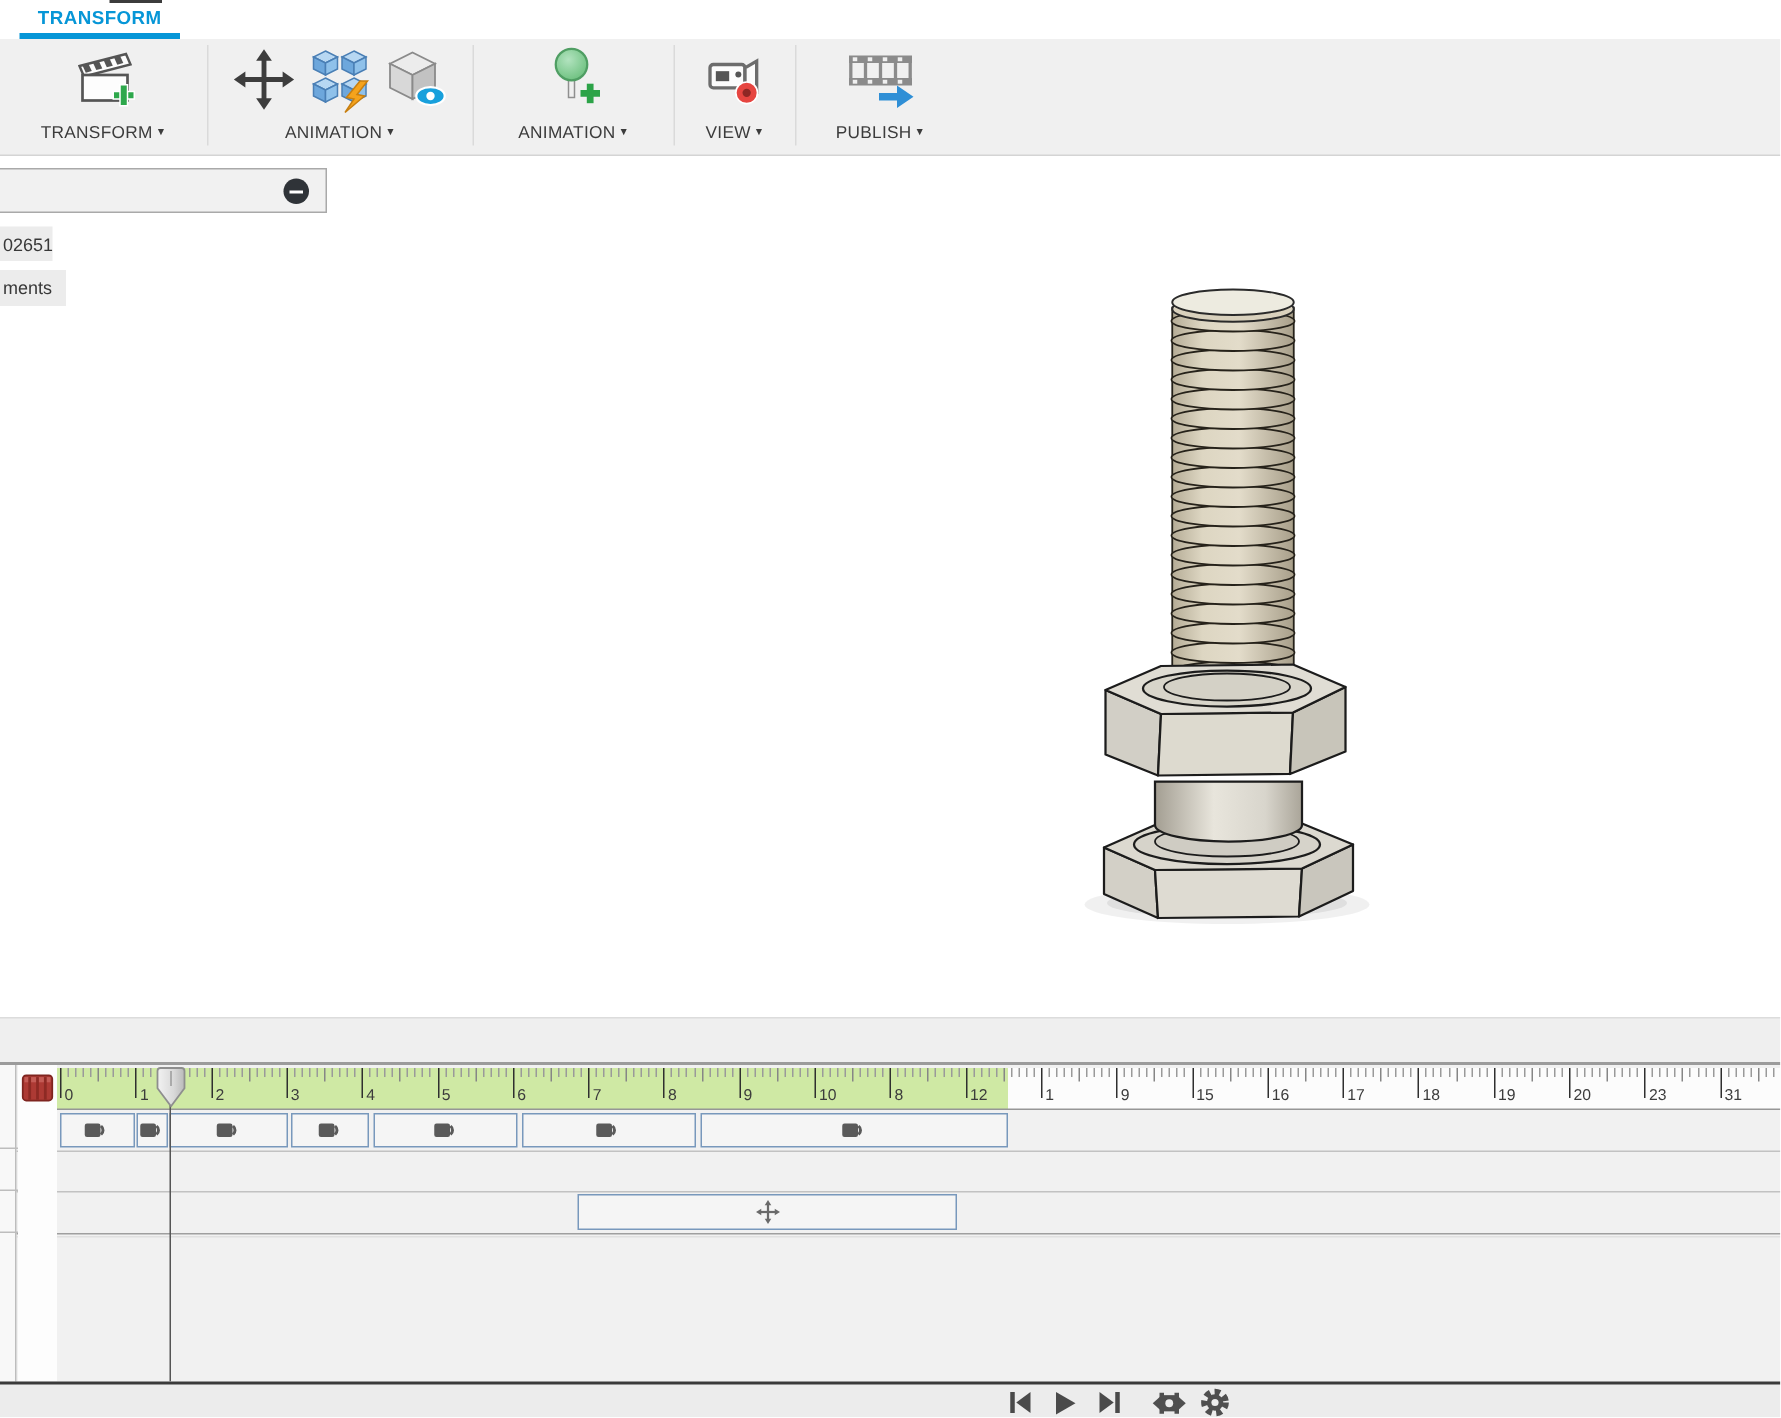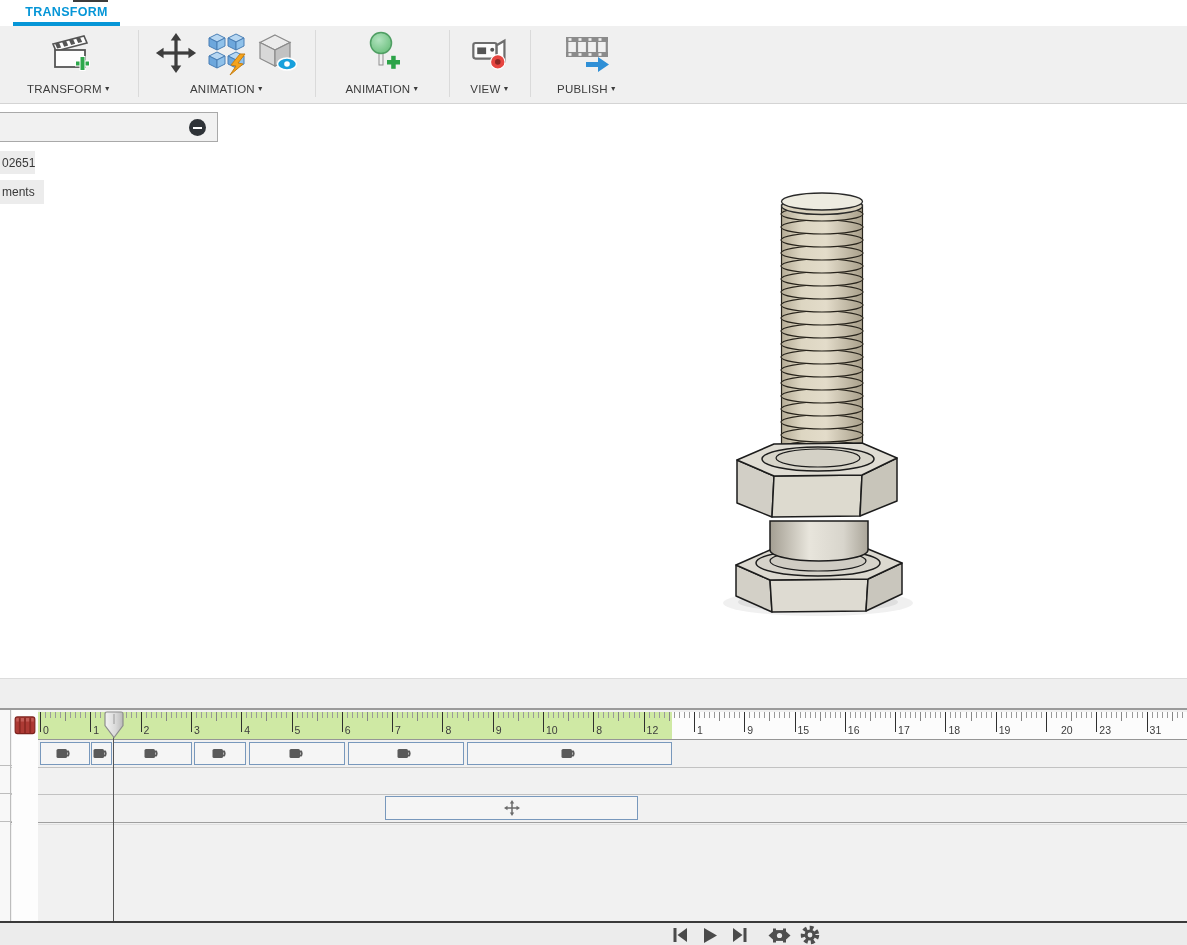--- a/index.html
+++ b/index.html
@@ -545,21 +545,21 @@
         <span class="ticklbl" style="left: 759.5px;">15</span>
         <div class="tick major" style="left: 806.8px; height: 20px;"></div>
         <span class="ticklbl" style="left: 809.8px;">16</span>
         <div class="tick major" style="left: 857.1px; height: 20px;"></div>
         <span class="ticklbl" style="left: 860.1px;">17</span>
         <div class="tick major" style="left: 907.4px; height: 20px;"></div>
         <span class="ticklbl" style="left: 910.4px;">18</span>
         <div class="tick major" style="left: 957.7px; height: 20px;"></div>
         <span class="ticklbl" style="left: 960.7px;">19</span>
         <div class="tick major" style="left: 1008px; height: 20px;"></div>
-        <span class="ticklbl" style="left: 1011px; margin-left: 12px;">20</span>
+        <span class="ticklbl" style="left: 1011px;">20</span>
         <div class="tick major" style="left: 1058.3px; height: 20px;"></div>
         <span class="ticklbl" style="left: 1061.3px;">23</span>
         <div class="tick major" style="left: 1108.6px; height: 20px;"></div>
         <span class="ticklbl" style="left: 1111.6px;">31</span>
       </div>
     <div class="ruler-bottom"></div>
 
     <div class="trackdiv" style="top:57px;"></div>
     <div class="trackdiv" style="top:83.5px;"></div>
     <div class="trackdiv" style="top:112px;background:#9f9f9f;"></div>

